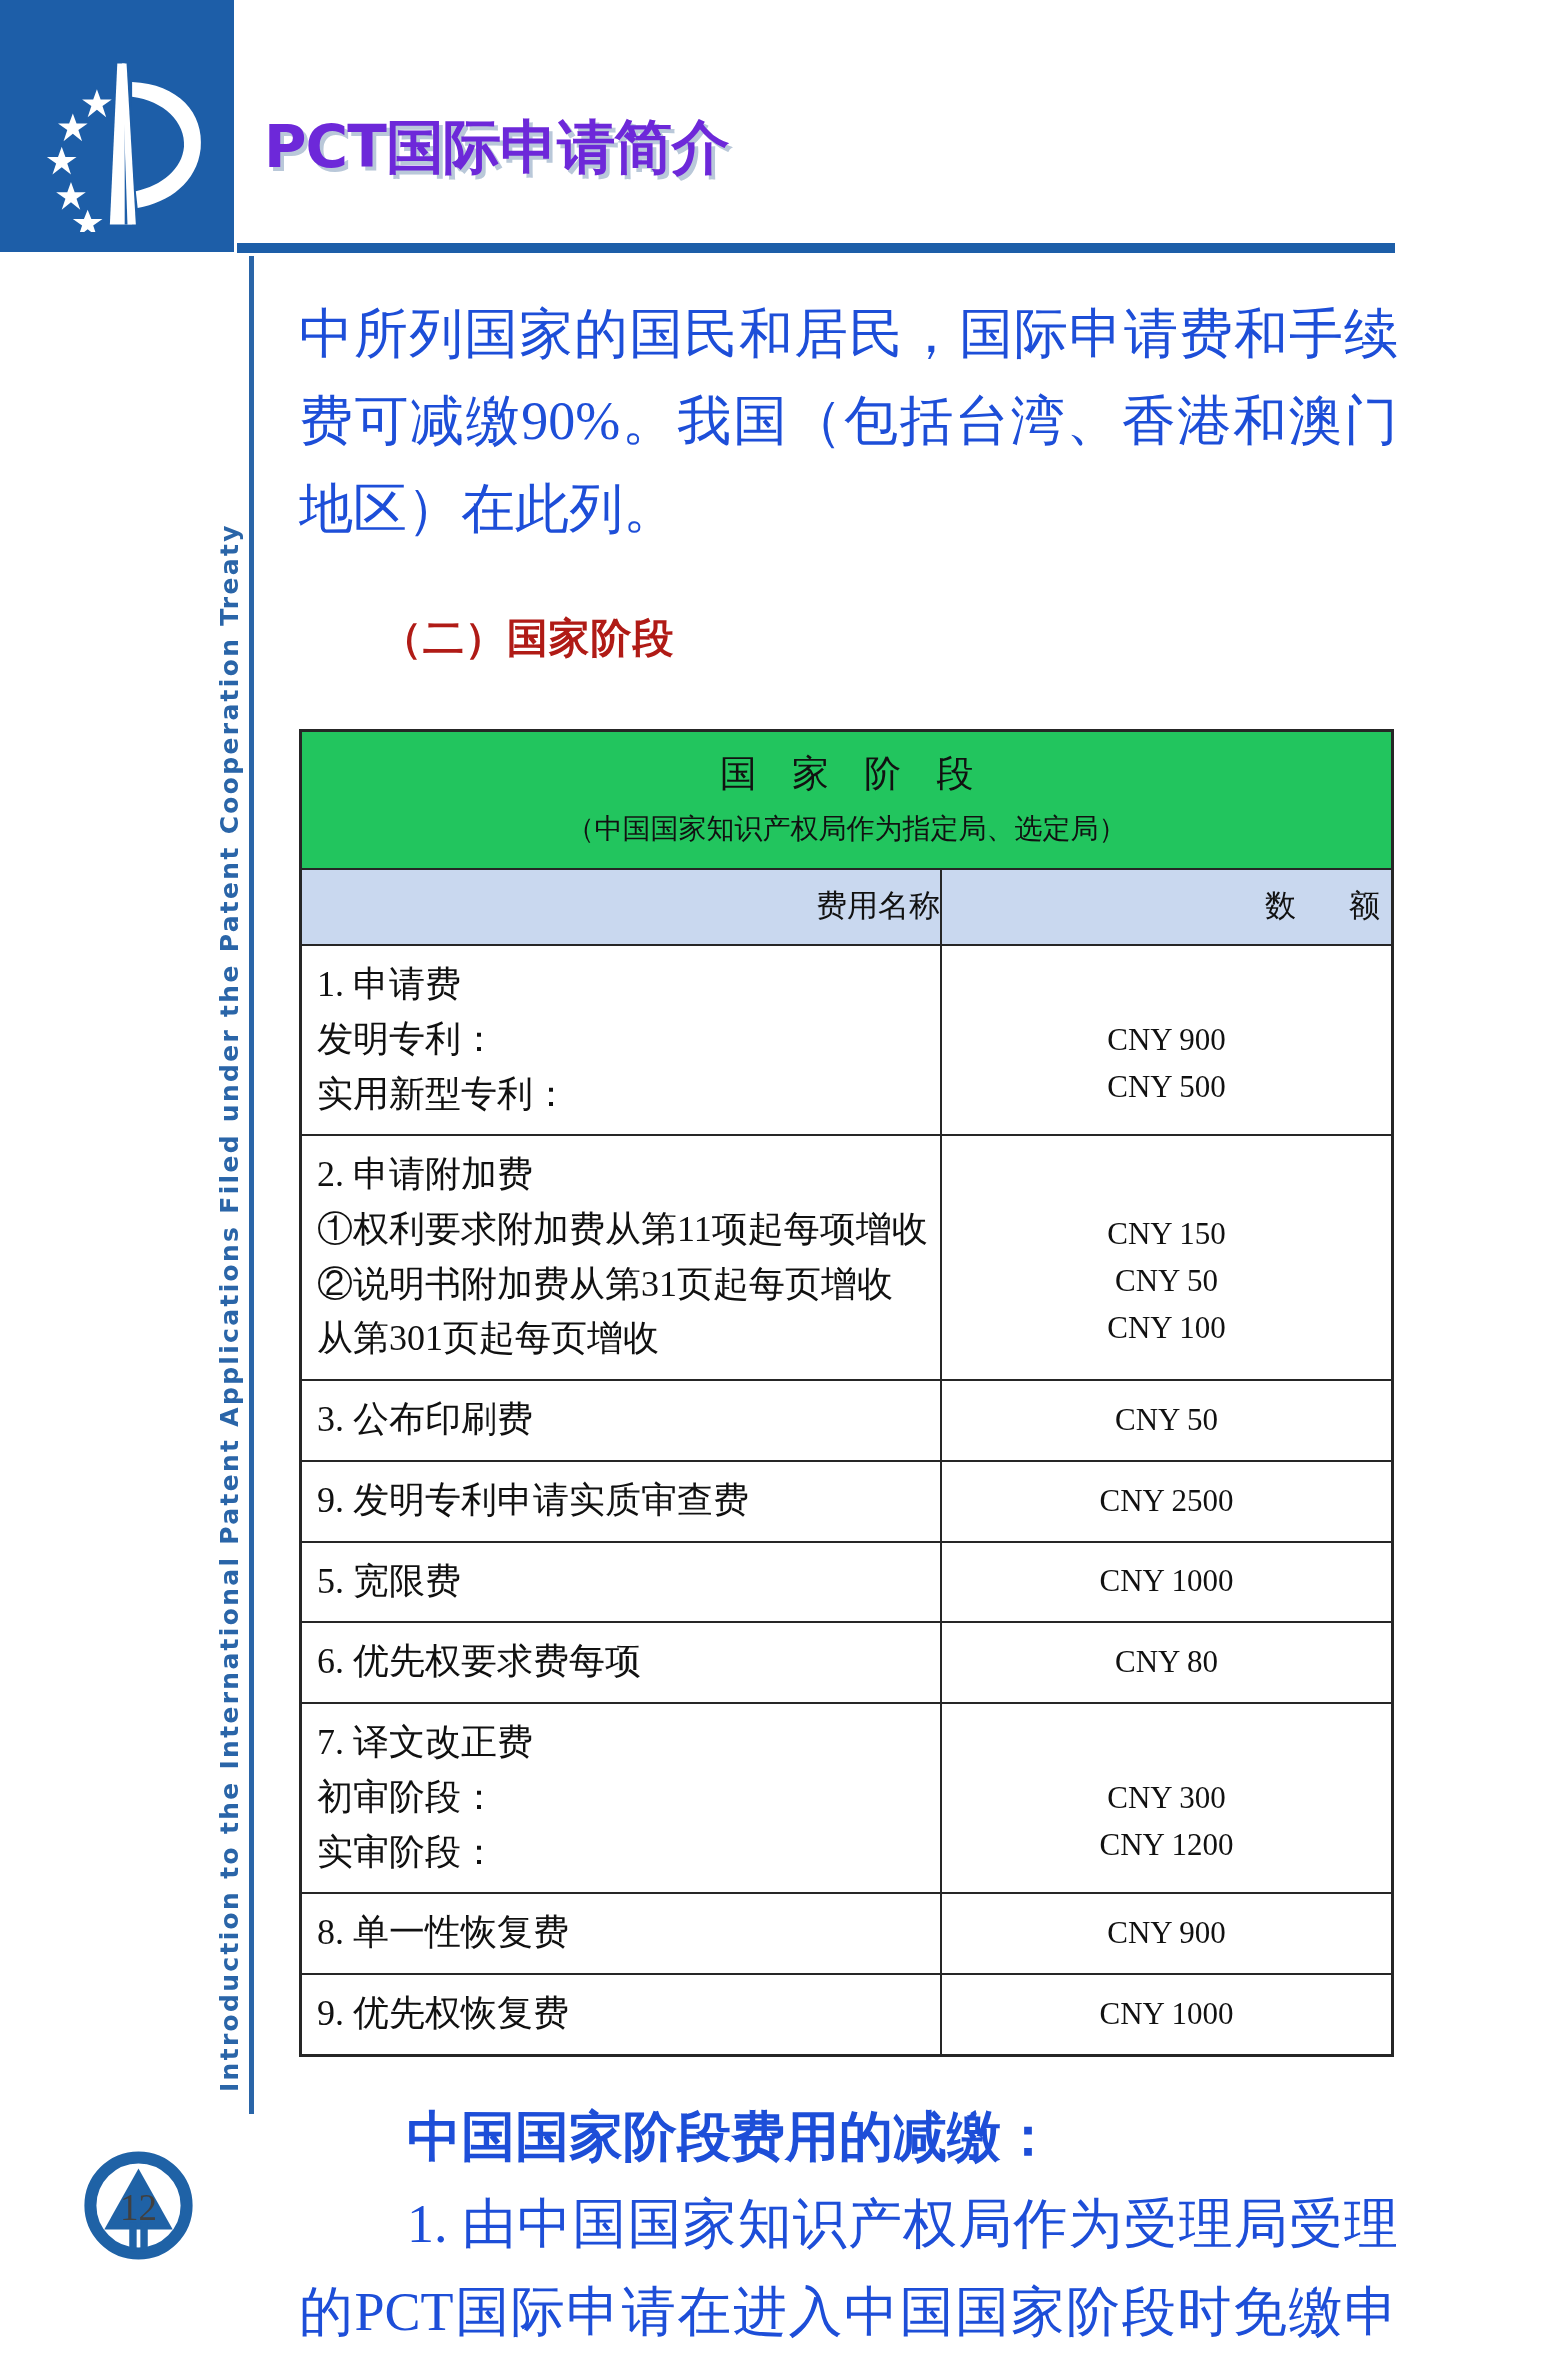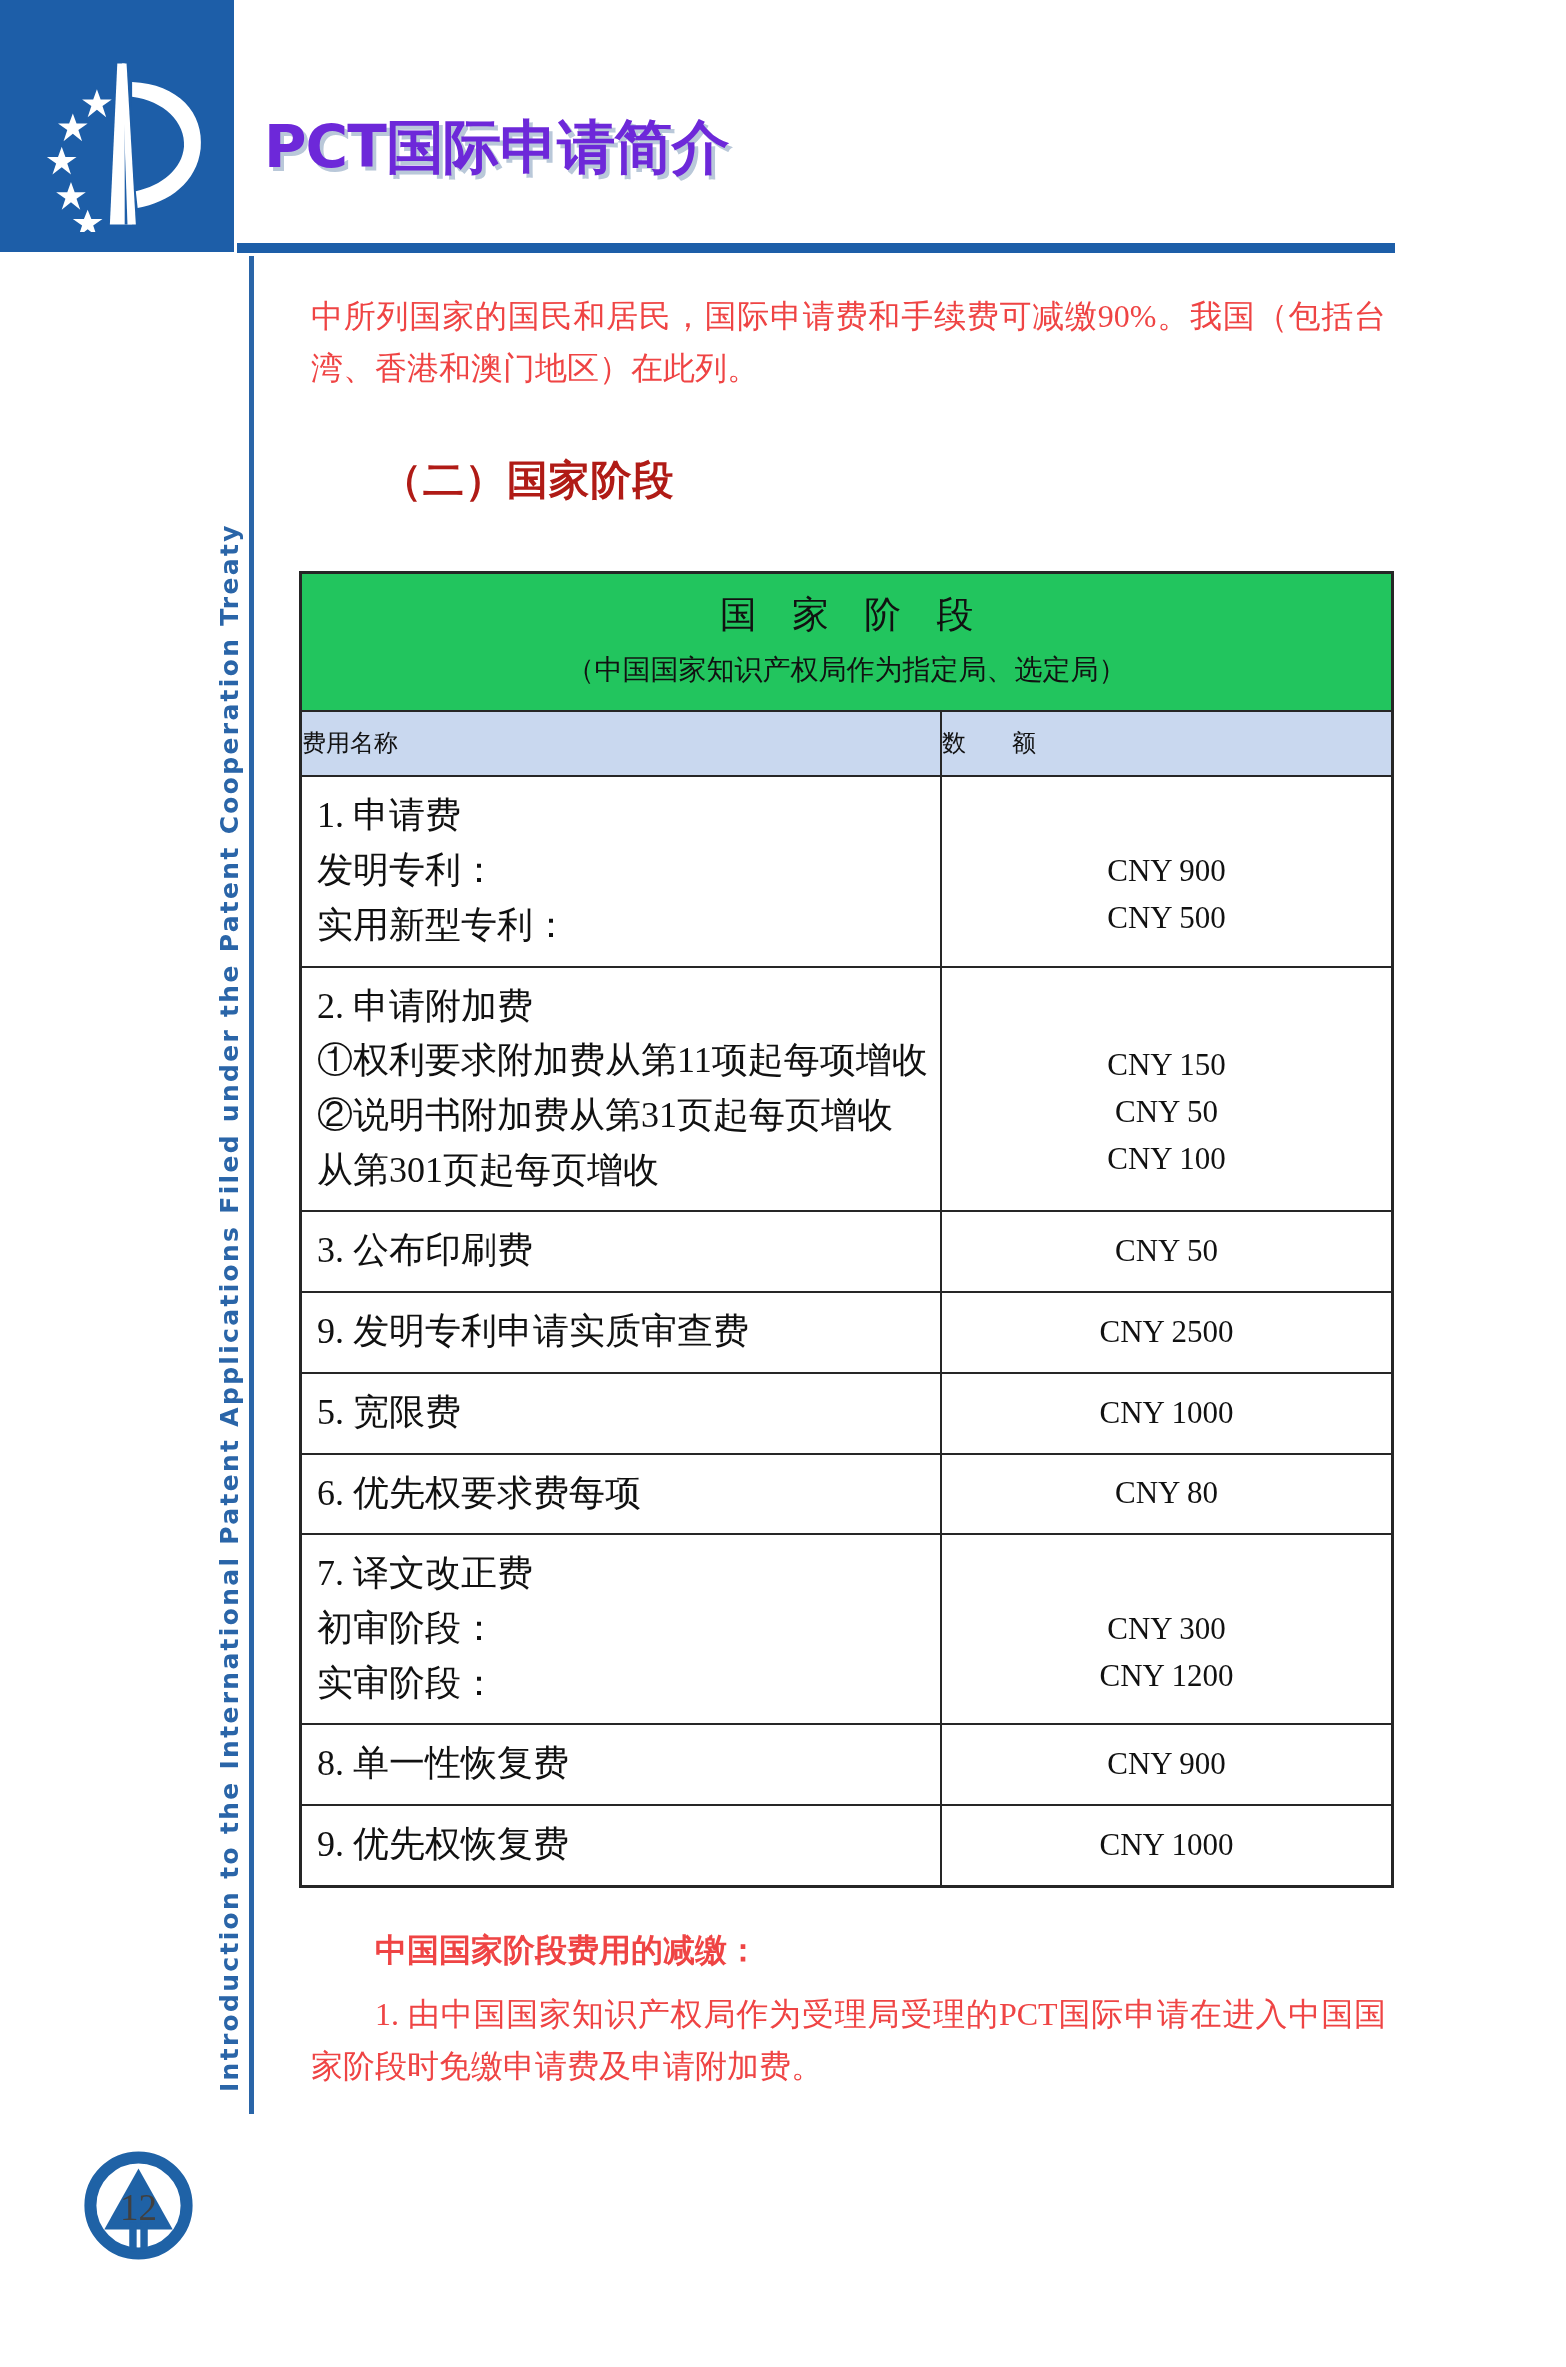--- a/index.html
+++ b/index.html
@@ -105,26 +105,26 @@
 
   
   .content {
     position: absolute;
     left: 299px;
     top: 278px;
     width: 1099px;
   }
   .para {
     font-family: "Liberation Serif", "DejaVu Serif", serif;
-    font-size: 32px;
+    font-size: 54px;
     line-height: 1.62;
-    color: #ef4444;
+    color: #1d4ed8;
     text-align: justify;
     text-justify: inter-ideograph;
-    margin: 12px;
+    margin: 0;
   }
   .para.p-first { margin-top: 13px; }
   .section-heading {
     font-family: "Liberation Serif", "DejaVu Serif", serif;
     font-size: 41px;
     font-weight: bold;
     color: #b01b16;
     margin: 58px 0 0 82px;
     letter-spacing: 0.9px;
   }
@@ -156,22 +156,22 @@
     font-size: 37px;
     letter-spacing: 13px;
     padding-left: 13px;
   }
   .thead-sub {
     font-size: 28px;
     margin-top: 11px;
   }
   .colhead {
     background: #c9d8ef;
-    text-align: left;
-    font-size: 24px;
+    text-align: right;
+    font-size: 31px;
     padding: 15px 0 16.7px 0 !important;
   }
   .colhead.amt { letter-spacing: 11px; padding-left: 11px; }
 
   .cell-name {
     padding: 11px 9.3px 13px 15px !important;
     font-size: 36px;
     line-height: 1.52;
   }
   .cell-amt {

